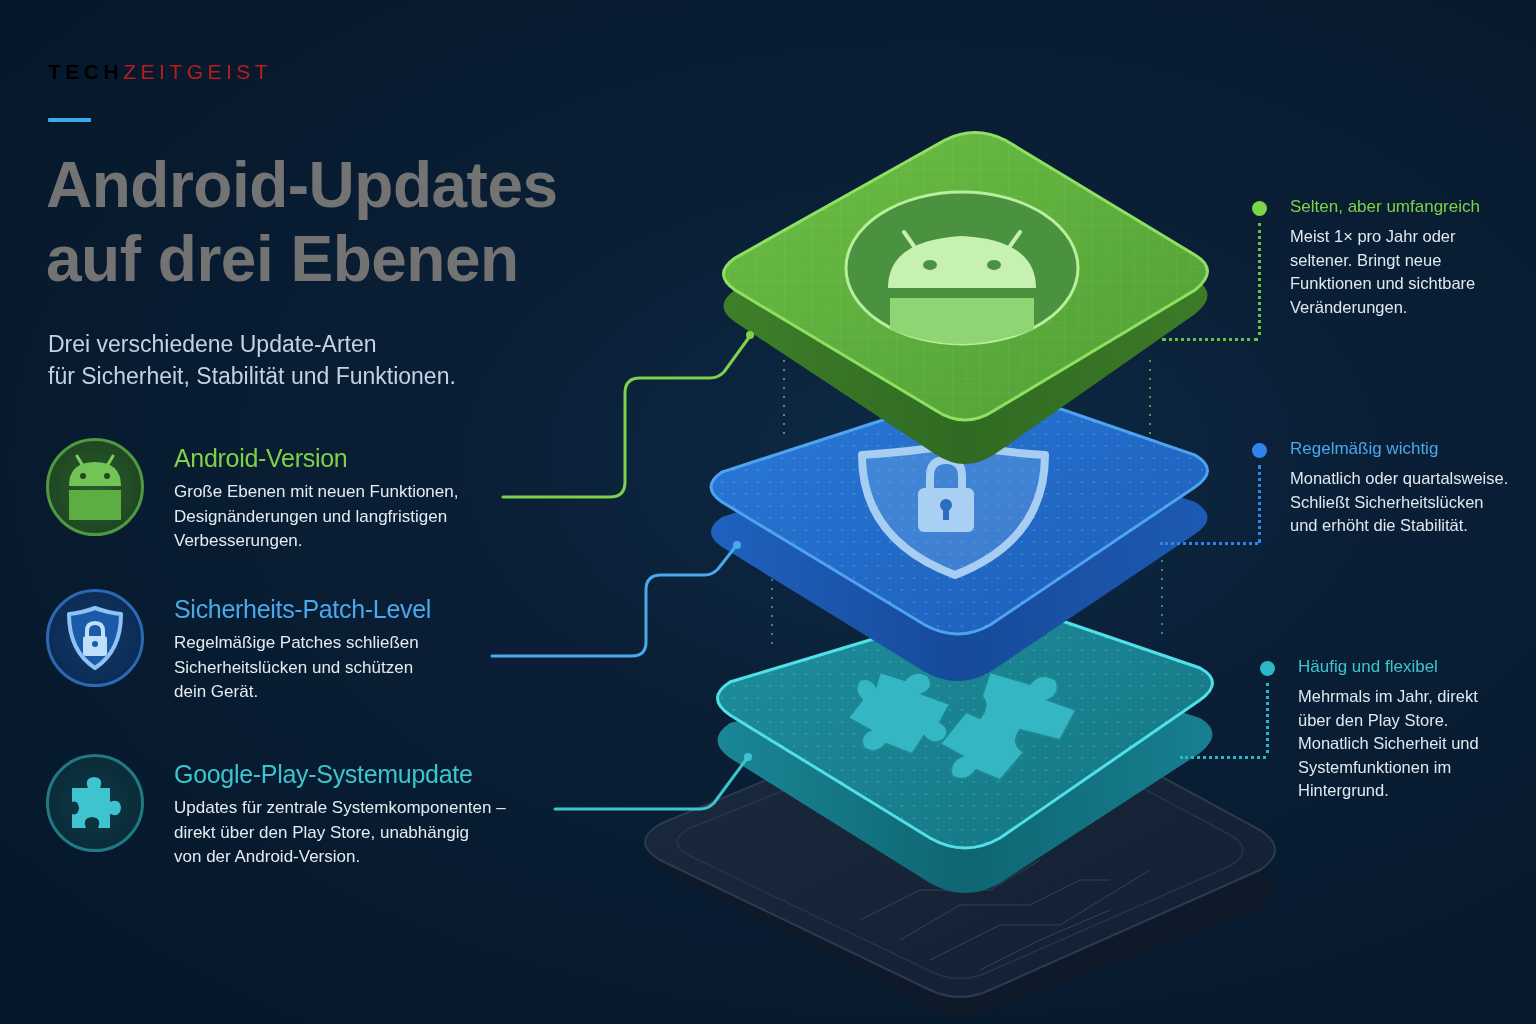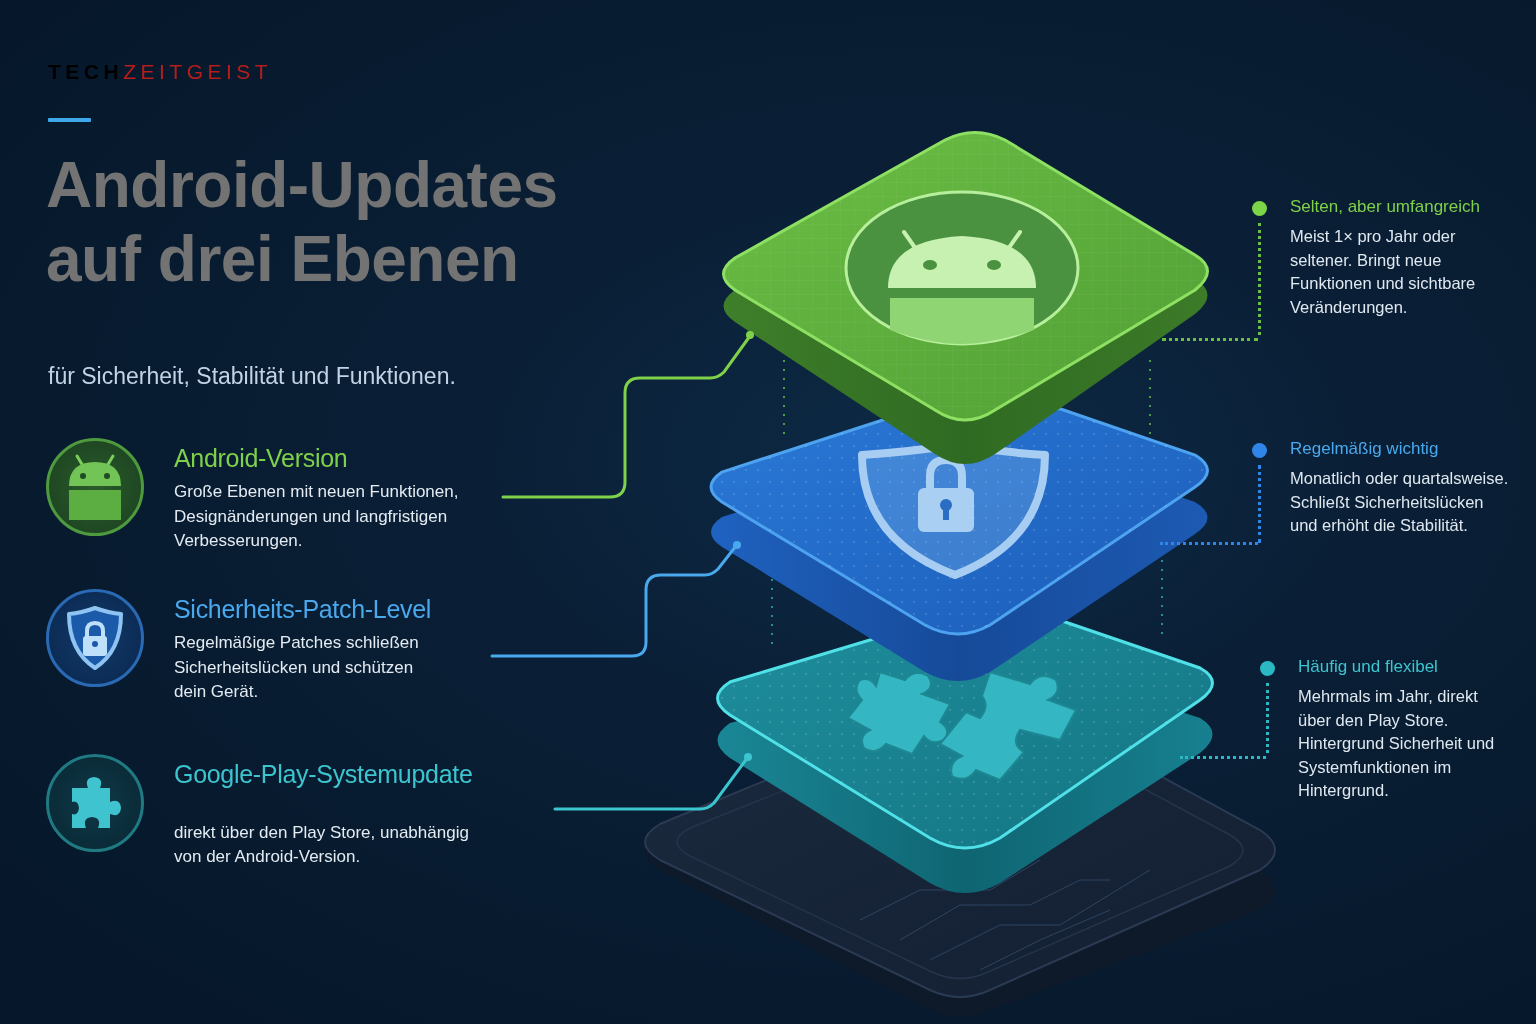--- a/index.html
+++ b/index.html
@@ -59,21 +59,21 @@
 <div class="brand">
   <span class="tech">TECH</span><span class="zeit">ZEITGEIST</span>
 </div>
 <div class="brand-rule"></div>
 
 <h1 class="title">
   <span>Android-Updates</span><br>
   <span>auf drei Ebenen</span>
 </h1>
 <p class="subtitle">
-  <br>
+  <span>Drei verschiedene Update-Arten</span><br>
   <span>für Sicherheit, Stabilität und Funktionen.</span>
 </p>
 
 <svg class="illus" width="1536" height="1024" viewBox="0 0 1536 1024">
   <defs>
     <linearGradient id="gTop" x1="0" y1="0" x2="1" y2="1">
       <stop offset="0" stop-color="#6cbf45"></stop>
         <stop offset="1" stop-color="#4f9e34"></stop>
     </linearGradient>
     <linearGradient id="gSide" x1="0" y1="0" x2="1" y2="0">
@@ -214,21 +214,21 @@
 </div>
 
 <div class="card c3">
   <div class="icon-circle">
     <svg width="58" height="58" viewBox="0 0 58 58">
       <path d="M6 14 H22 Q18 4 28 3 Q38 4 34 14 H44 V28 Q54 24 55 34 Q54 44 44 40 V54 H32 Q36 44 26 43 Q16 44 20 54 H6 V40 Q12 42 13 34 Q12 26 6 28 Z" fill="#3ec3cf"></path>
     </svg>
   </div>
   <div class="heading">Google-Play-Systemupdate</div>
   <div class="desc">
-    <br>
+    <span>Updates für zentrale Systemkomponenten –</span><br>
     <span>direkt über den Play Store, unabhängig</span><br>
     <span>von der Android-Version.</span>
   </div>
 </div>
 
 <div class="note n1">
   <div class="dot"></div>
   <div class="vline"></div>
   <div class="hline"></div>
   <div class="nh">Selten, aber umfangreich</div>
@@ -253,17 +253,17 @@
 </div>
 
 <div class="note n3">
   <div class="dot"></div>
   <div class="vline"></div>
   <div class="hline"></div>
   <div class="nh">Häufig und flexibel</div>
   <div class="nd">
     <span>Mehrmals im Jahr, direkt</span><br>
     <span>über den Play Store.</span><br>
-    <span>Hintergrund Sicherheit und</span><br>
+    <span>Monatlich Sicherheit und</span><br>
     <span>Systemfunktionen im</span><br>
     <span>Hintergrund.</span>
   </div>
 </div>
 
 </body></html>

